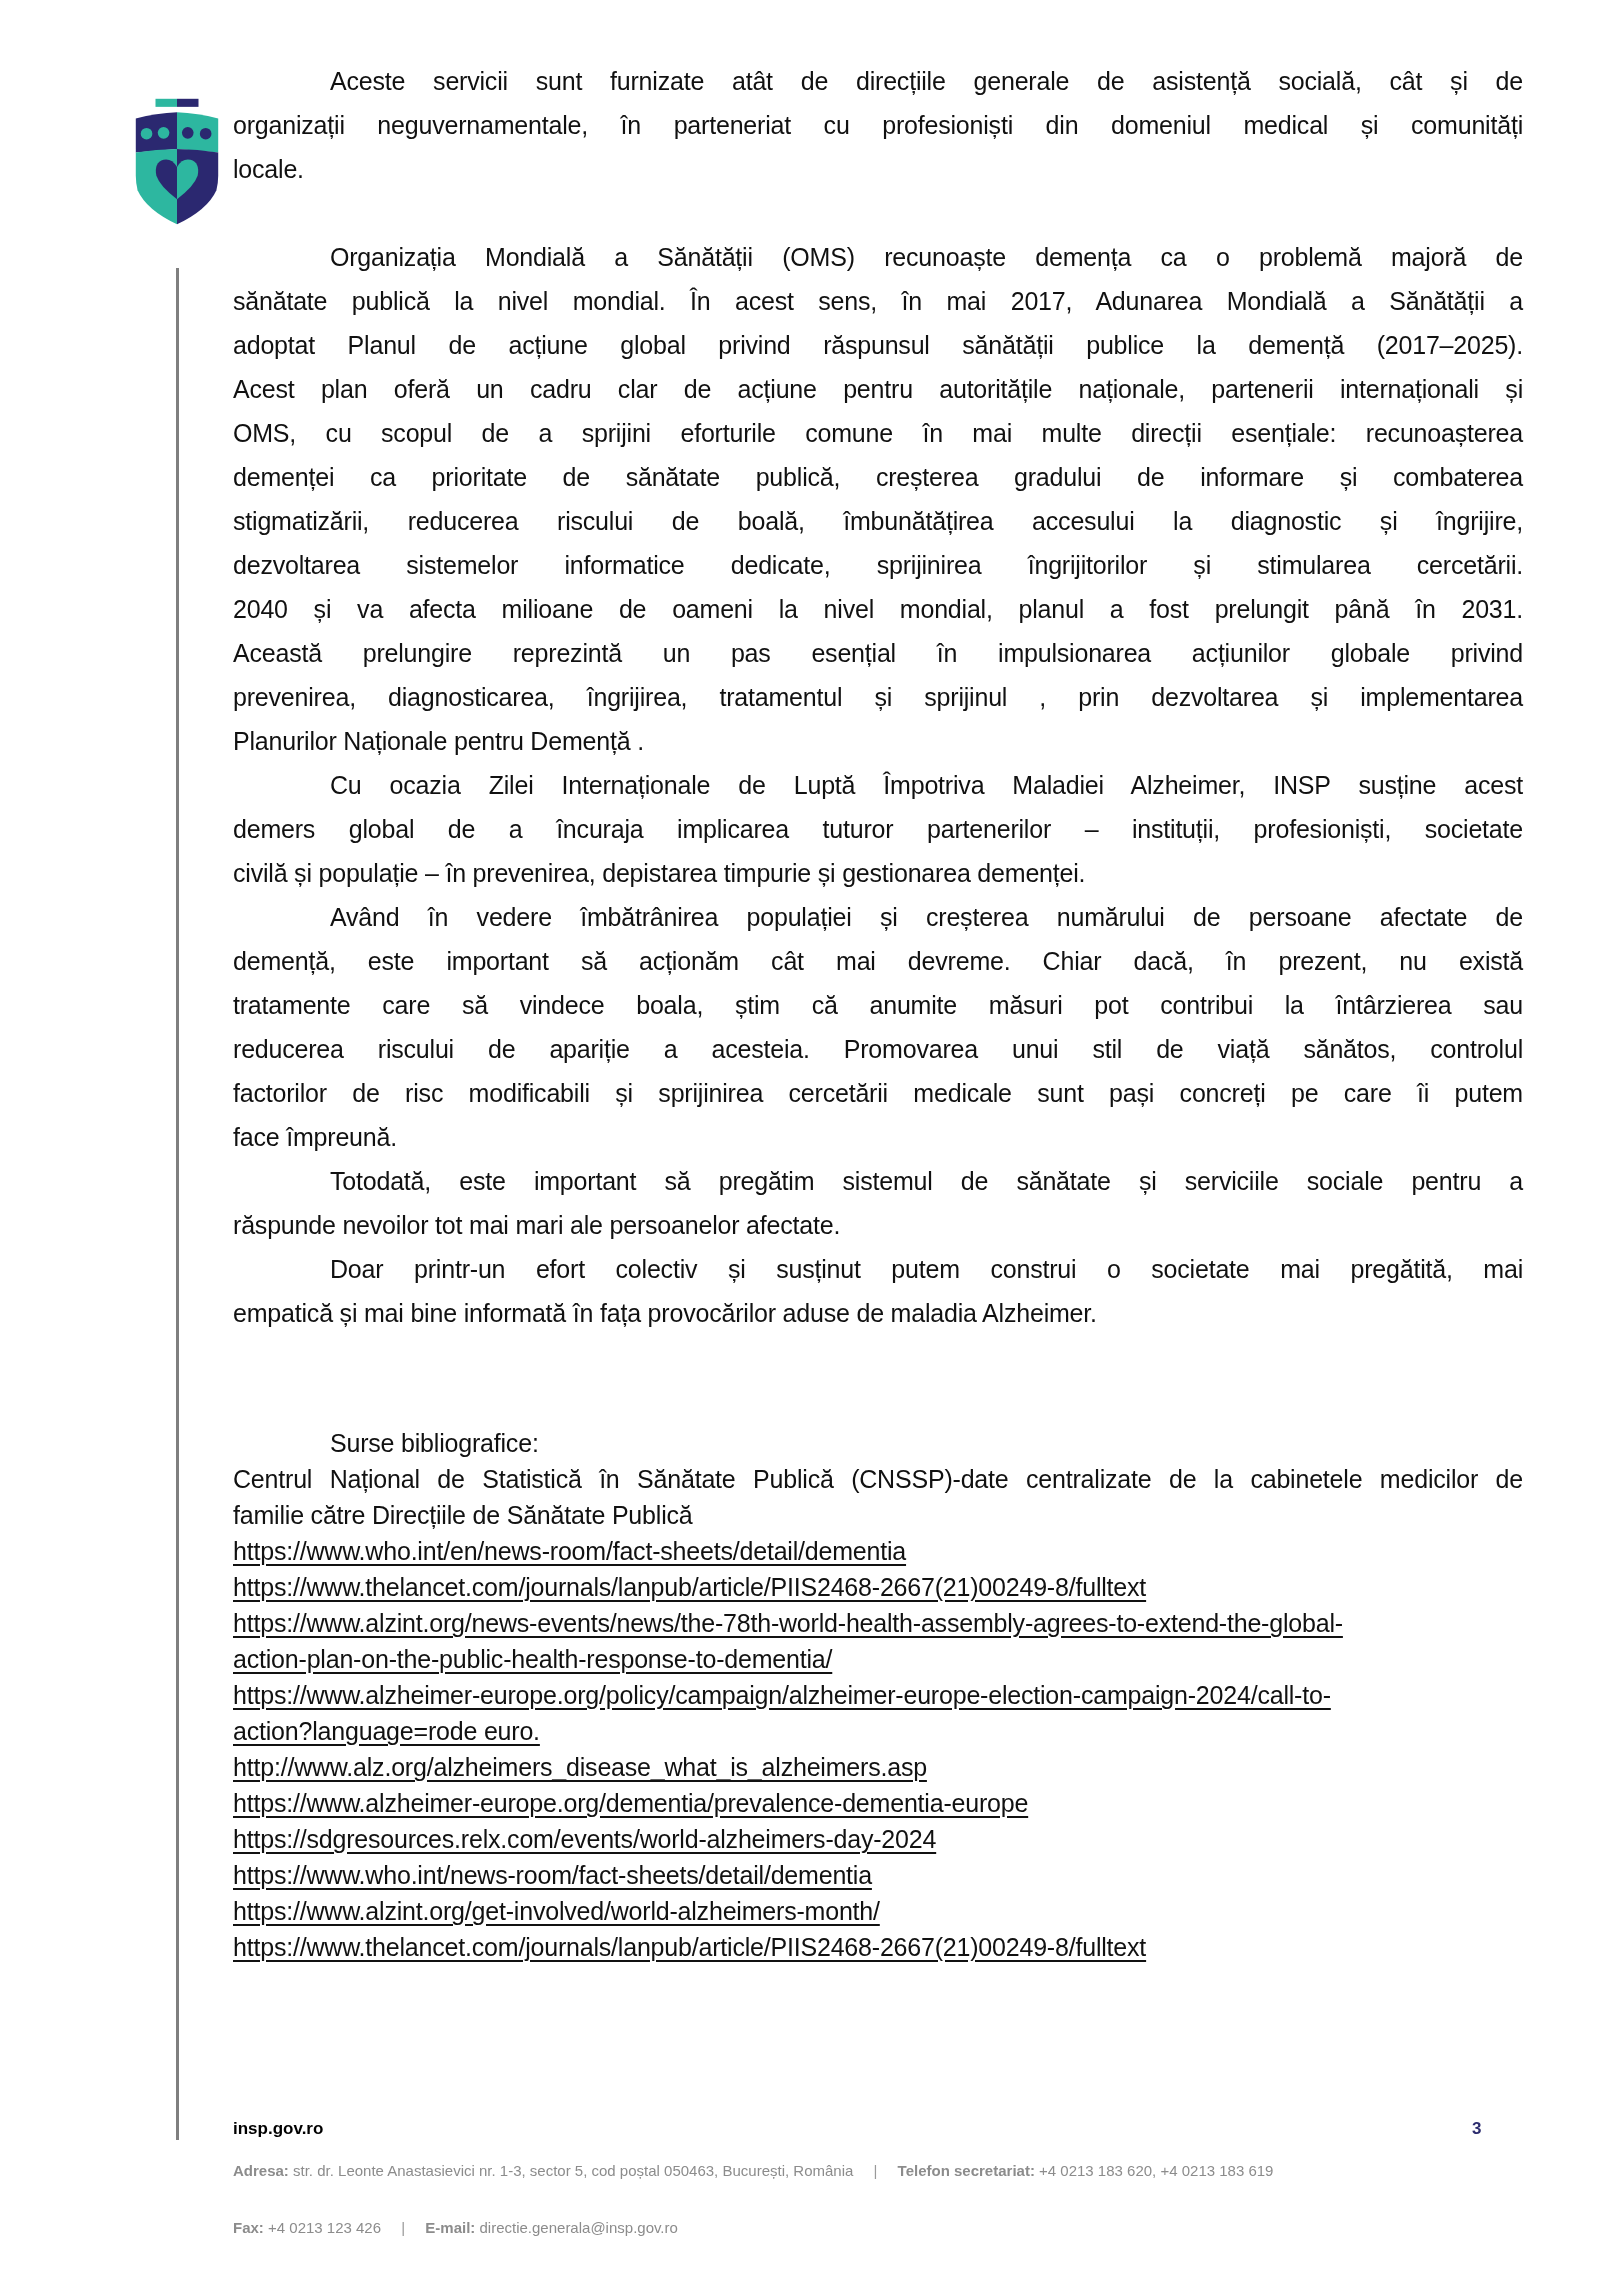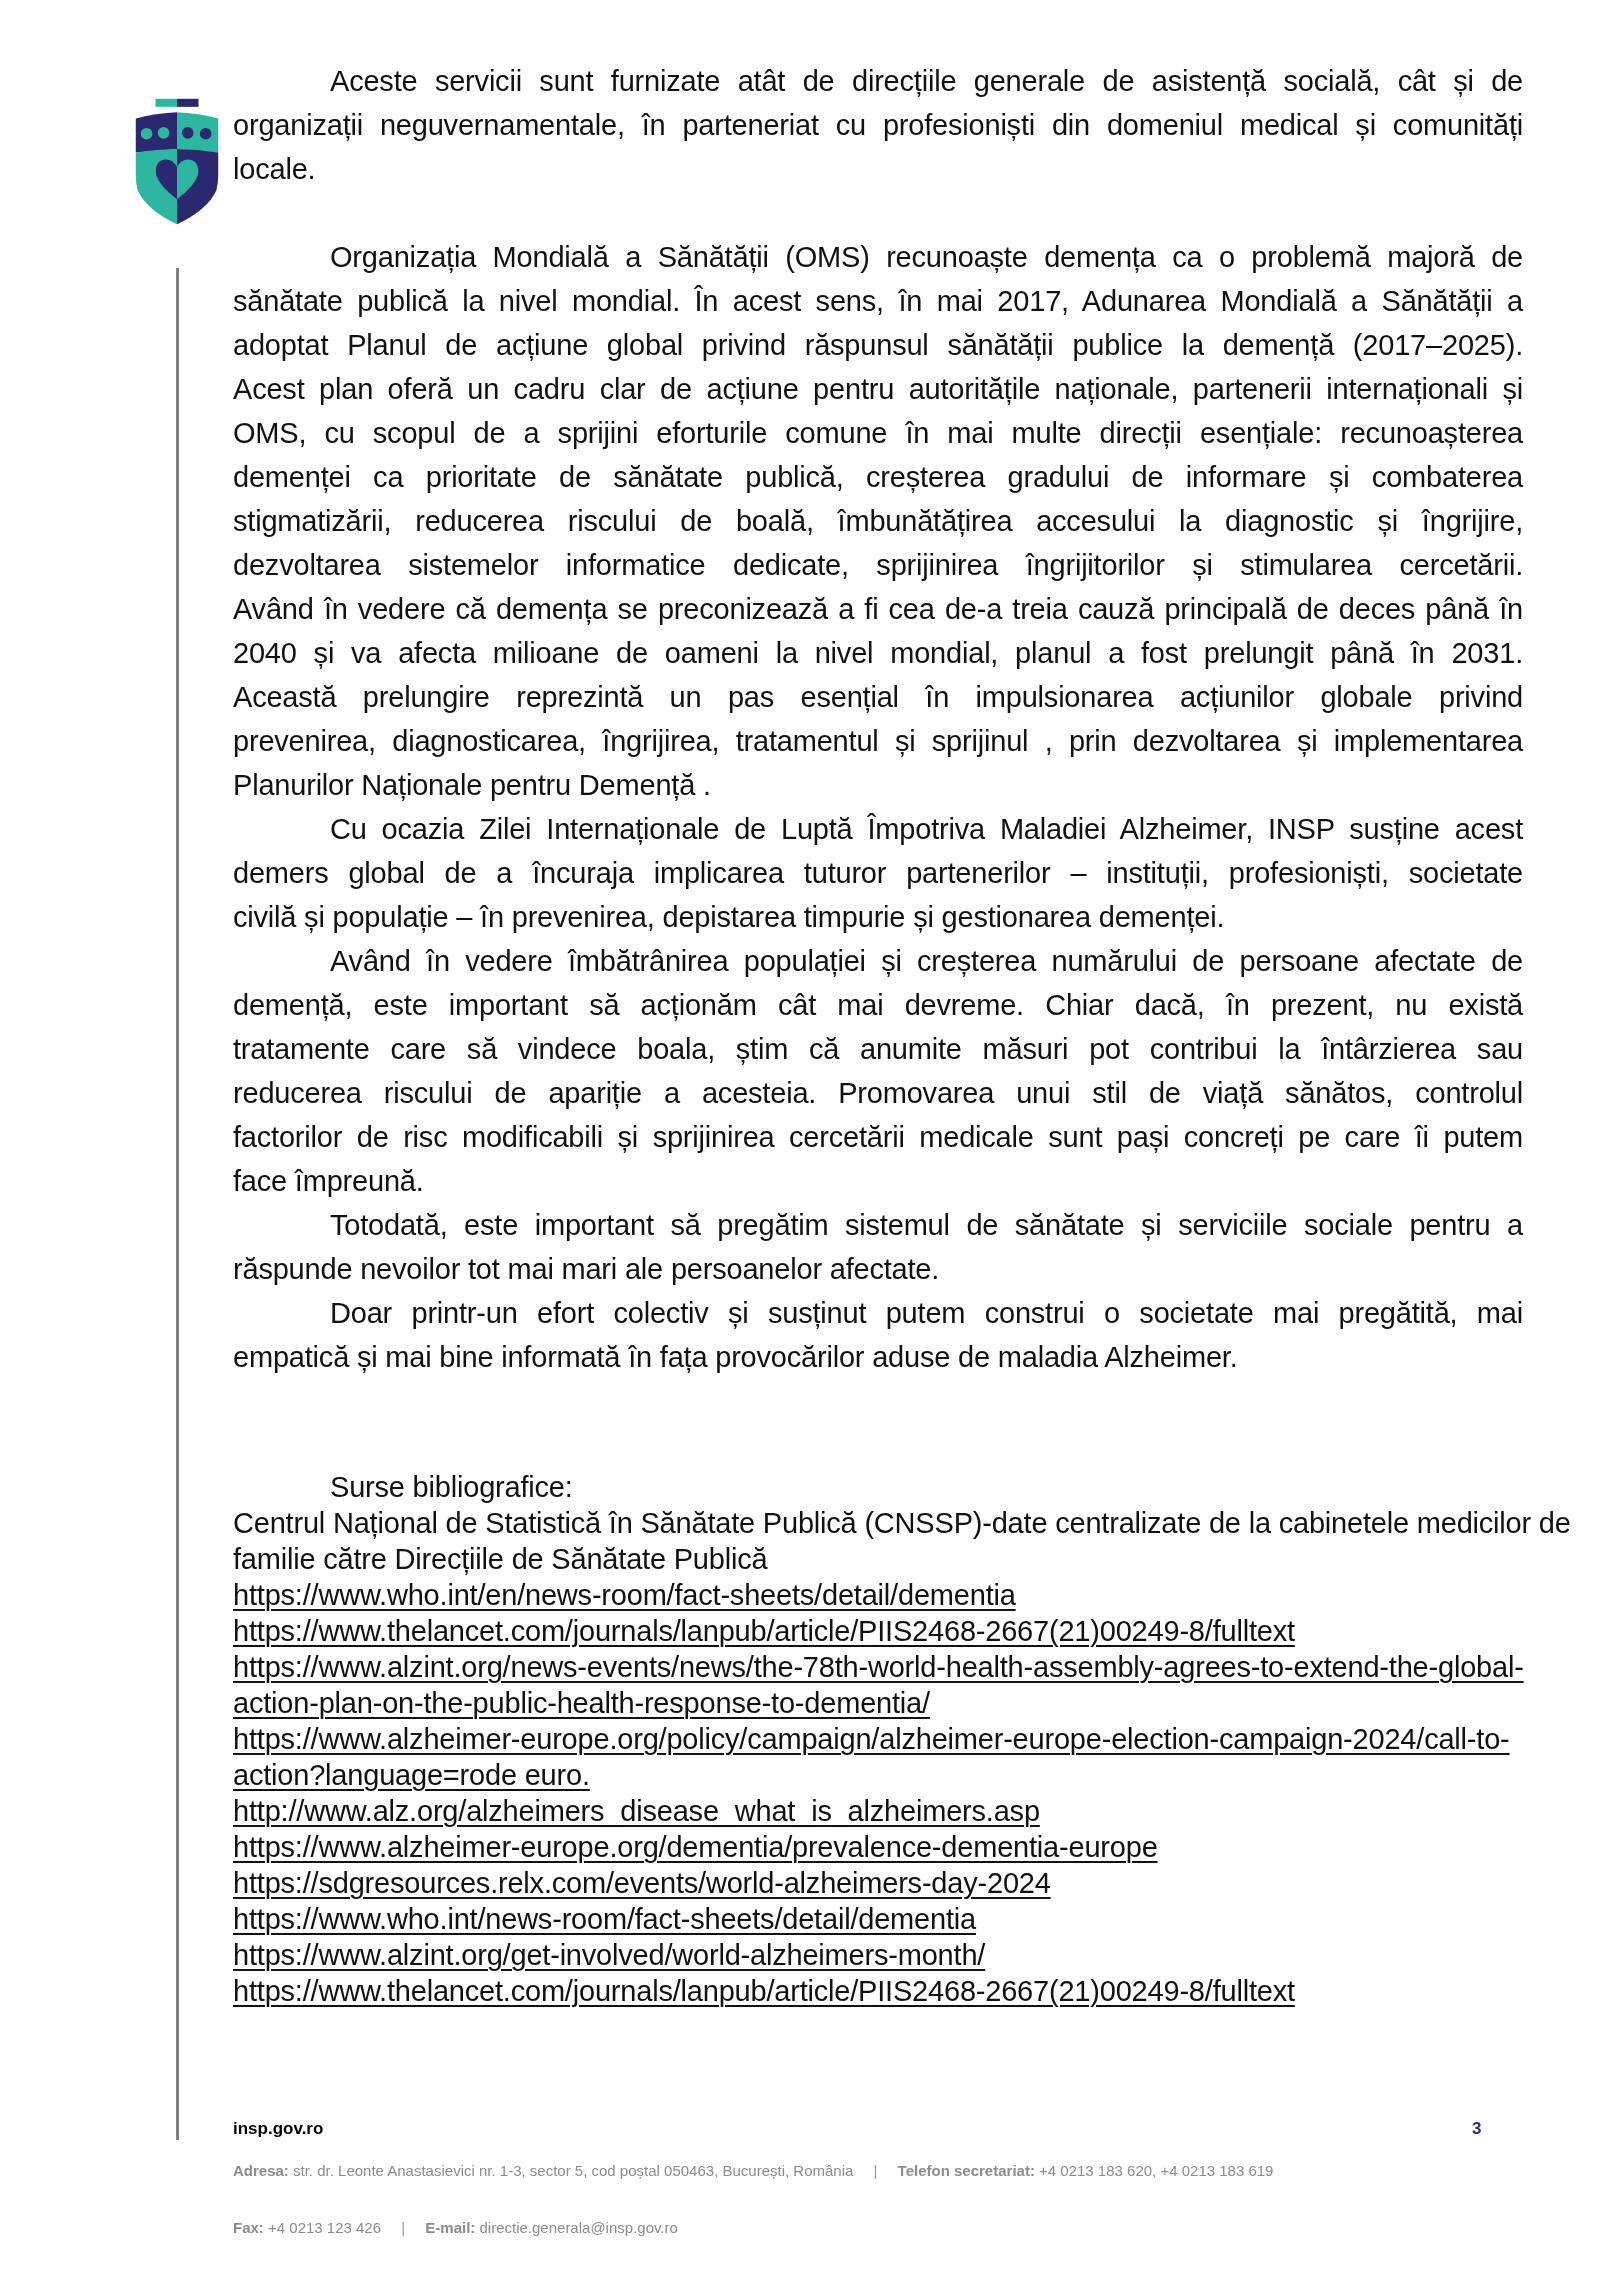--- a/index.html
+++ b/index.html
@@ -1,21 +1,21 @@
 <!DOCTYPE html>
 <html style="font-size:14.3px"><head>
 <meta charset="utf-8">
 <style>
   html, body { margin: 0; padding: 0; background: #ffffff; }
   body { width: 1622px; height: 2293px; position: relative; overflow: hidden;
          font-family: "Liberation Sans", sans-serif; color: #111; }
   .logo { position: absolute; left: 134px; top: 97px; width: 86px; height: 129px; }
   .vline { position: absolute; left: 176px; top: 268px; width: 2.7px; height: 1872px; background: #7f7f7f; }
   .content { position: absolute; left: 233px; top: 59px; width: 1290px; }
-  .line { font-size: 29px; line-height: 44px; height: 44px; white-space: nowrap;
+  .line { font-size: 25px; line-height: 44px; height: 44px; white-space: nowrap;
           text-align: justify; text-align-last: justify; letter-spacing: -0.2px; }
   .line.last { text-align-last: left; }
   .line.indent { padding-left: 97px; }
   .gap { height: 44px; }
   .b { font-weight: normal; }
   .refs .line { line-height: 36px; height: 36px; }
   .ref-link { color: #111; text-decoration: underline; text-decoration-thickness: 1.8px; text-underline-offset: 3.6px; }
   .footer-site { position: absolute; left: 233px; top: 2119px; font-size: 17px; font-weight: bold; color: #000000; }
   .page-num { position: absolute; left: 1472px; top: 2119px; font-size: 17px; font-weight: bold; color: #2c2c6e; }
   .addr { position: absolute; left: 233px; font-size: 15px; color: #8c8c8c; white-space: nowrap; }
@@ -58,21 +58,20 @@
 
   <div>
     <div class="line indent">Organizația Mondială a Sănătății (OMS) recunoaște demența ca o problemă majoră de</div>
     <div class="line">sănătate publică la nivel mondial. În acest sens, în mai 2017, Adunarea Mondială a Sănătății a</div>
     <div class="line"><span>adoptat </span><span class="b">Planul de acțiune global privind răspunsul sănătății publice la demență (2017–2025).</span></div>
     <div class="line">Acest plan oferă un cadru clar de acțiune pentru autoritățile naționale, partenerii internaționali și</div>
     <div class="line">OMS, cu scopul de a sprijini eforturile comune în mai multe direcții esențiale: recunoașterea</div>
     <div class="line">demenței ca prioritate de sănătate publică, creșterea gradului de informare și combaterea</div>
     <div class="line">stigmatizării, reducerea riscului de boală, îmbunătățirea accesului la diagnostic și îngrijire,</div>
     <div class="line">dezvoltarea sistemelor informatice dedicate, sprijinirea îngrijitorilor și stimularea cercetării.</div>
-    <div class="line">Având în vedere că demența se preconizează a fi cea de-a treia cauză principală de deces până în</div>
     <div class="line">2040 și va afecta milioane de oameni la nivel mondial, planul a fost prelungit până în 2031.</div>
     <div class="line">Această prelungire reprezintă un pas esențial în impulsionarea acțiunilor globale privind</div>
     <div class="line">prevenirea, diagnosticarea, îngrijirea, tratamentul și sprijinul , prin dezvoltarea și implementarea</div>
     <div class="line last">Planurilor Naționale pentru Demență .</div>
   </div>
 
   <div>
     <div class="line indent">Cu ocazia Zilei Internaționale de Luptă Împotriva Maladiei Alzheimer, INSP susține acest</div>
     <div class="line">demers global de a încuraja implicarea tuturor partenerilor – instituții, profesioniști, societate</div>
     <div class="line last">civilă și populație – în prevenirea, depistarea timpurie și gestionarea demenței.</div>

